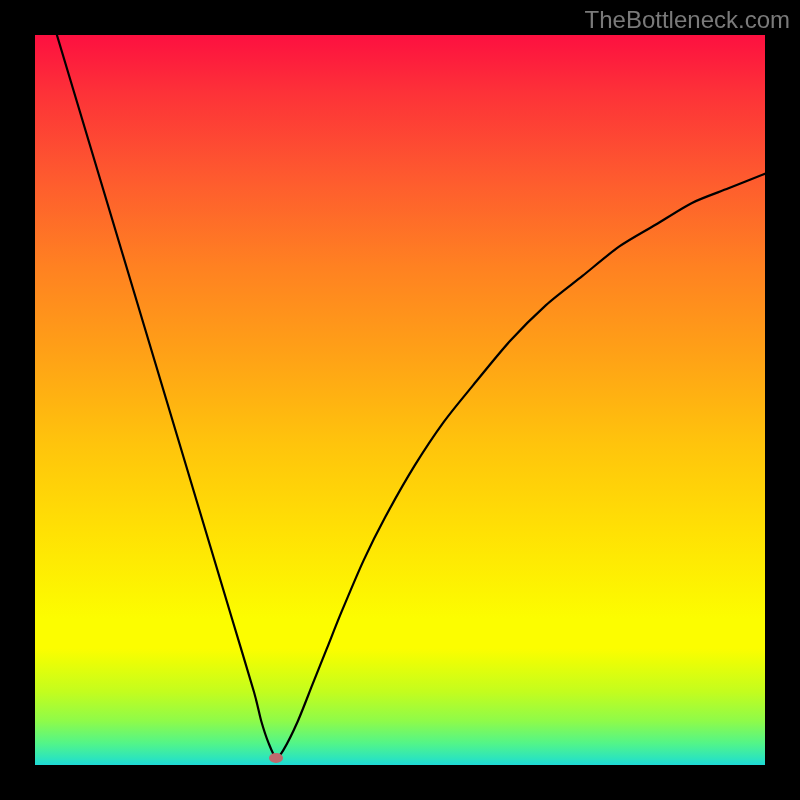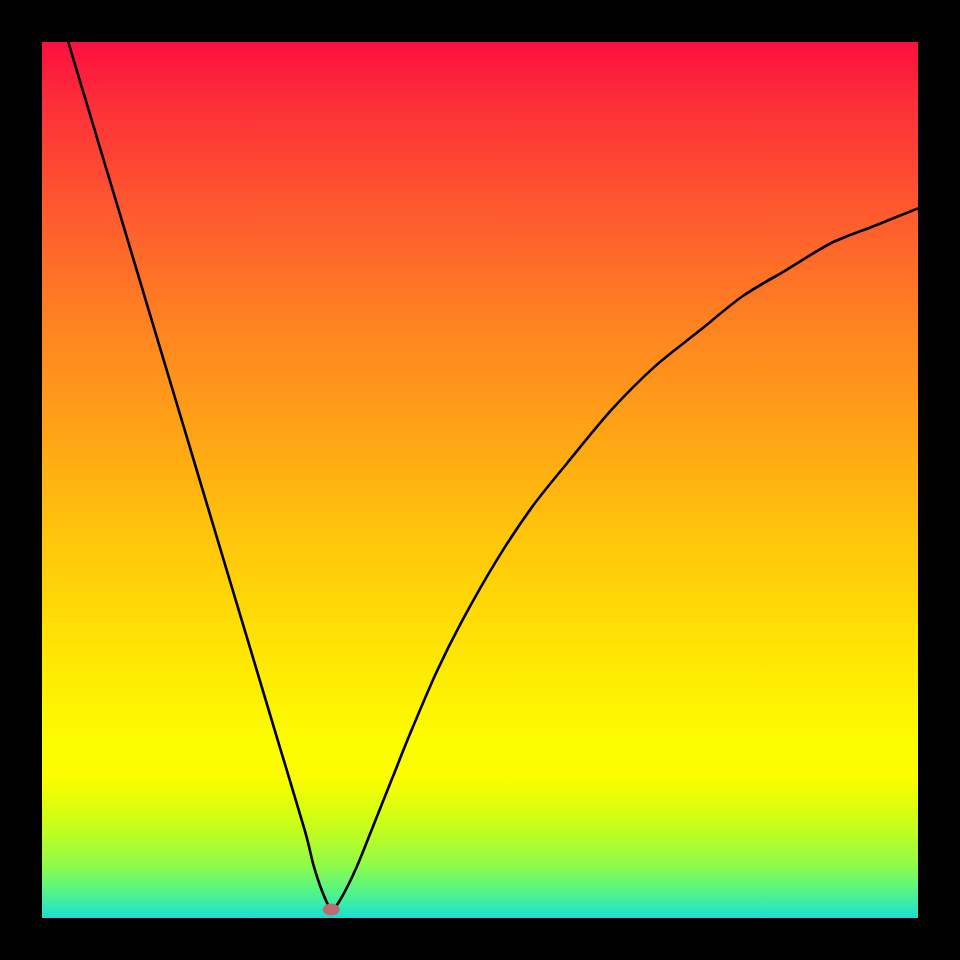--- a/index.html
+++ b/index.html
@@ -62,13 +62,14 @@
 </head>
 <body>
 
 <div class="stage">
   <div class="plot-area">
     <svg class="curve" viewBox="0 0 730 730" preserveAspectRatio="none">
       <path id="curve-path" fill="none" stroke="#000" stroke-width="2.2" stroke-linecap="round" stroke-linejoin="round" d="M 21.90 0.00 C 24.82 9.73, 37.96 53.53, 43.80 73.00 C 49.64 92.47, 59.86 126.53, 65.70 146.00 C 71.54 165.47, 81.76 199.53, 87.60 219.00 C 93.44 238.47, 103.66 272.53, 109.50 292.00 C 115.34 311.47, 125.56 345.53, 131.40 365.00 C 137.24 384.47, 147.46 418.53, 153.30 438.00 C 159.14 457.47, 169.36 491.53, 175.20 511.00 C 181.04 530.47, 191.26 564.53, 197.10 584.00 C 202.94 603.47, 215.11 643.37, 219.00 657.00 C 222.89 670.63, 224.35 679.39, 226.30 686.20 C 228.25 693.01, 231.65 703.23, 233.60 708.10 C 235.55 712.97, 238.95 721.73, 240.90 722.70 C 242.85 723.67, 245.28 720.27, 248.20 715.40 C 251.12 710.53, 258.91 694.96, 262.80 686.20 C 266.69 677.44, 273.51 659.43, 277.40 649.70 C 281.29 639.97, 288.11 622.93, 292.00 613.20 C 295.89 603.47, 301.73 588.38, 306.60 576.70 C 311.47 565.02, 322.66 538.25, 328.50 525.60 C 334.34 512.95, 343.59 494.45, 350.40 481.80 C 357.21 469.15, 371.81 443.35, 379.60 430.70 C 387.39 418.05, 401.01 397.61, 408.80 386.90 C 416.59 376.19, 429.24 361.11, 438.00 350.40 C 446.76 339.69, 464.77 317.31, 474.50 306.60 C 484.23 295.89, 501.27 278.86, 511.00 270.10 C 520.73 261.34, 537.77 248.69, 547.50 240.90 C 557.23 233.11, 574.27 218.51, 584.00 211.70 C 593.73 204.89, 610.77 195.64, 620.50 189.80 C 630.23 183.96, 647.27 172.77, 657.00 167.90 C 666.73 163.03, 683.77 157.19, 693.50 153.30 C 703.23 149.41, 725.13 140.65, 730.00 138.70"></path>
     </svg>
     <div class="marker" id="marker" style="left: 240.9px; top: 722.7px;"></div>
   </div>
+  <div class="watermark">TheBottleneck.com</div>
 </div>
 
 </body></html>

